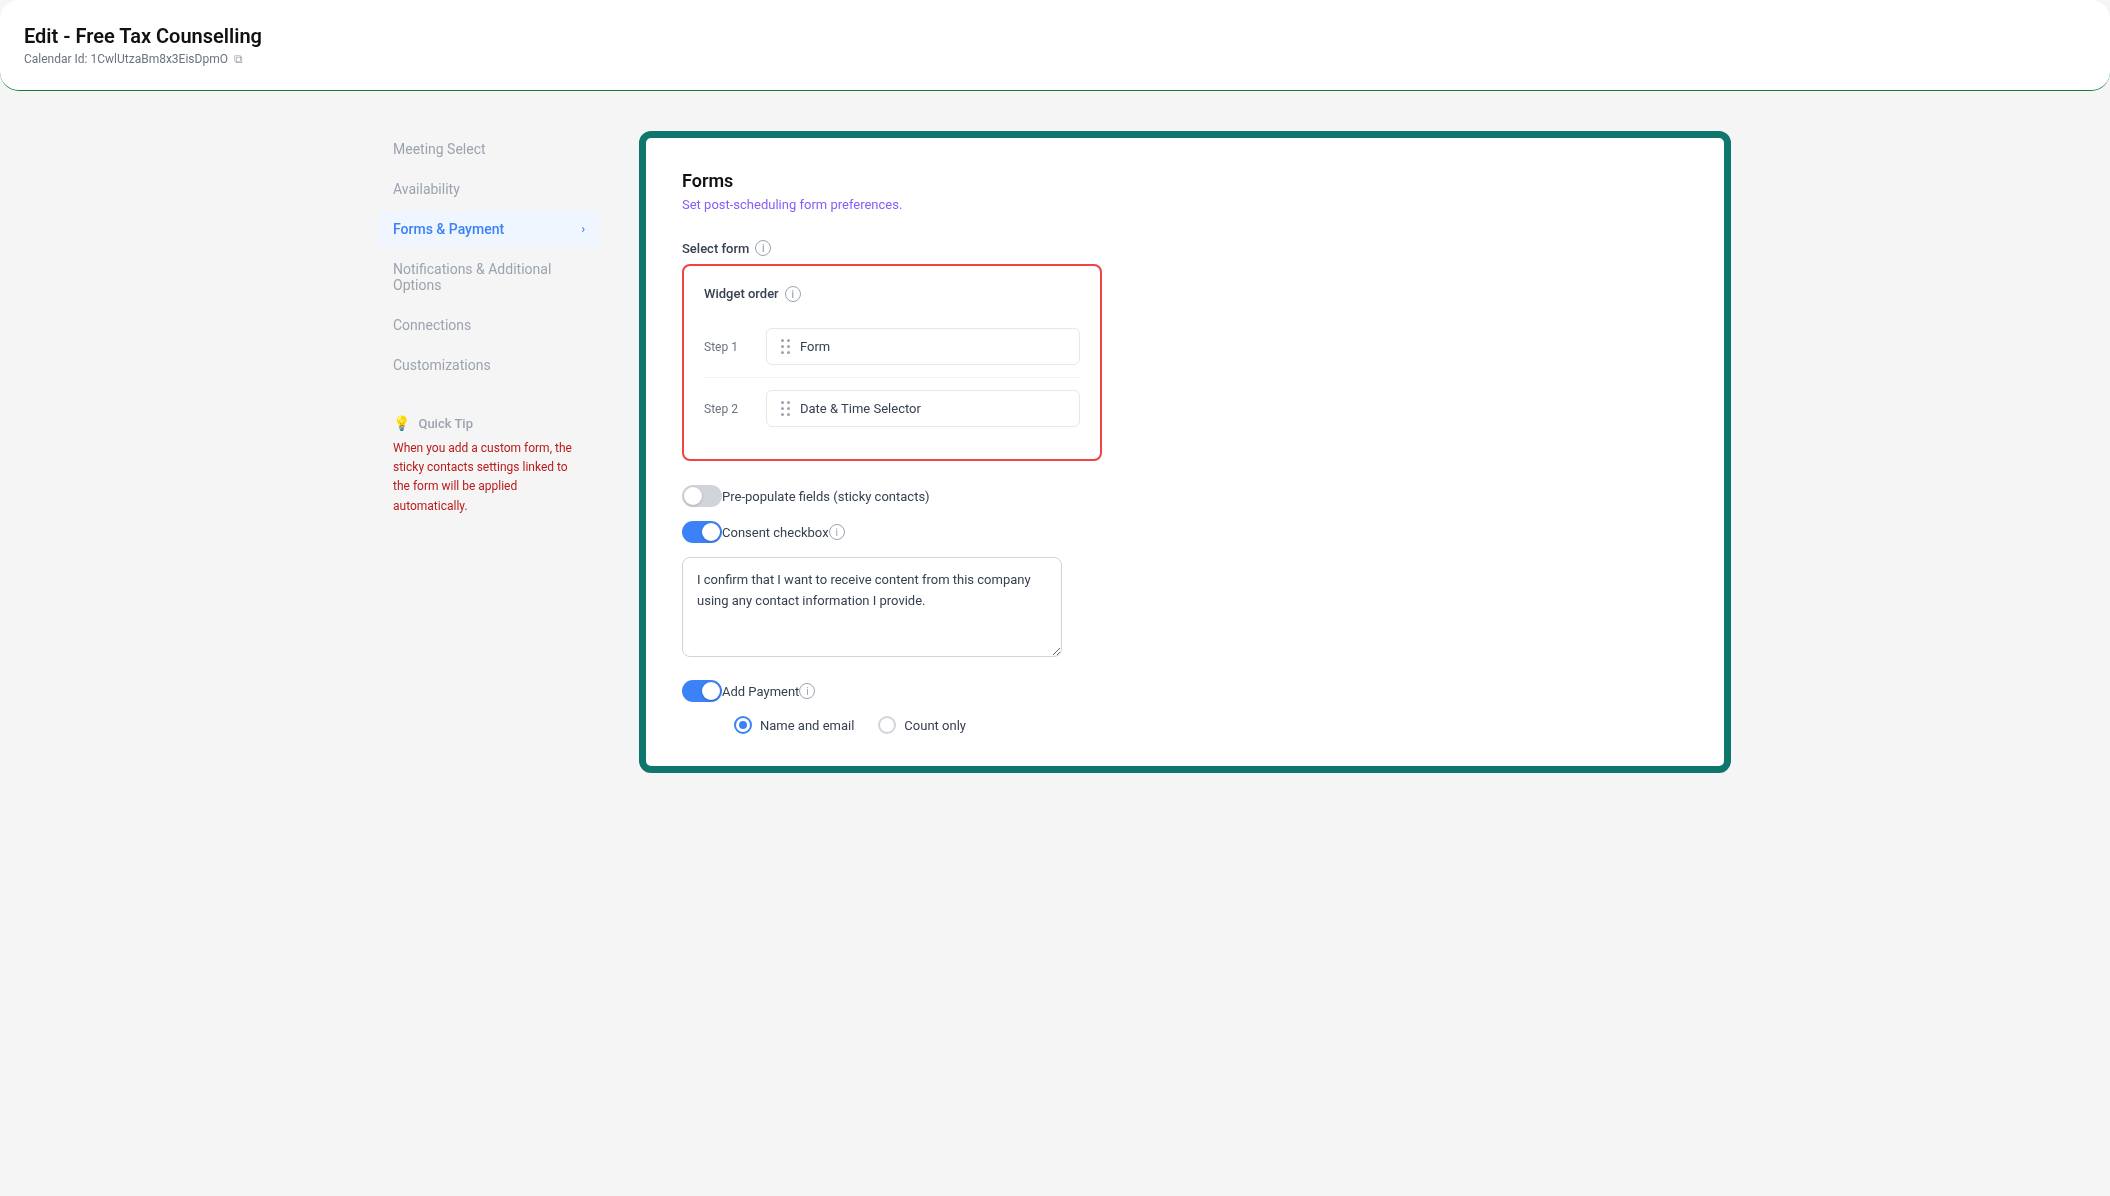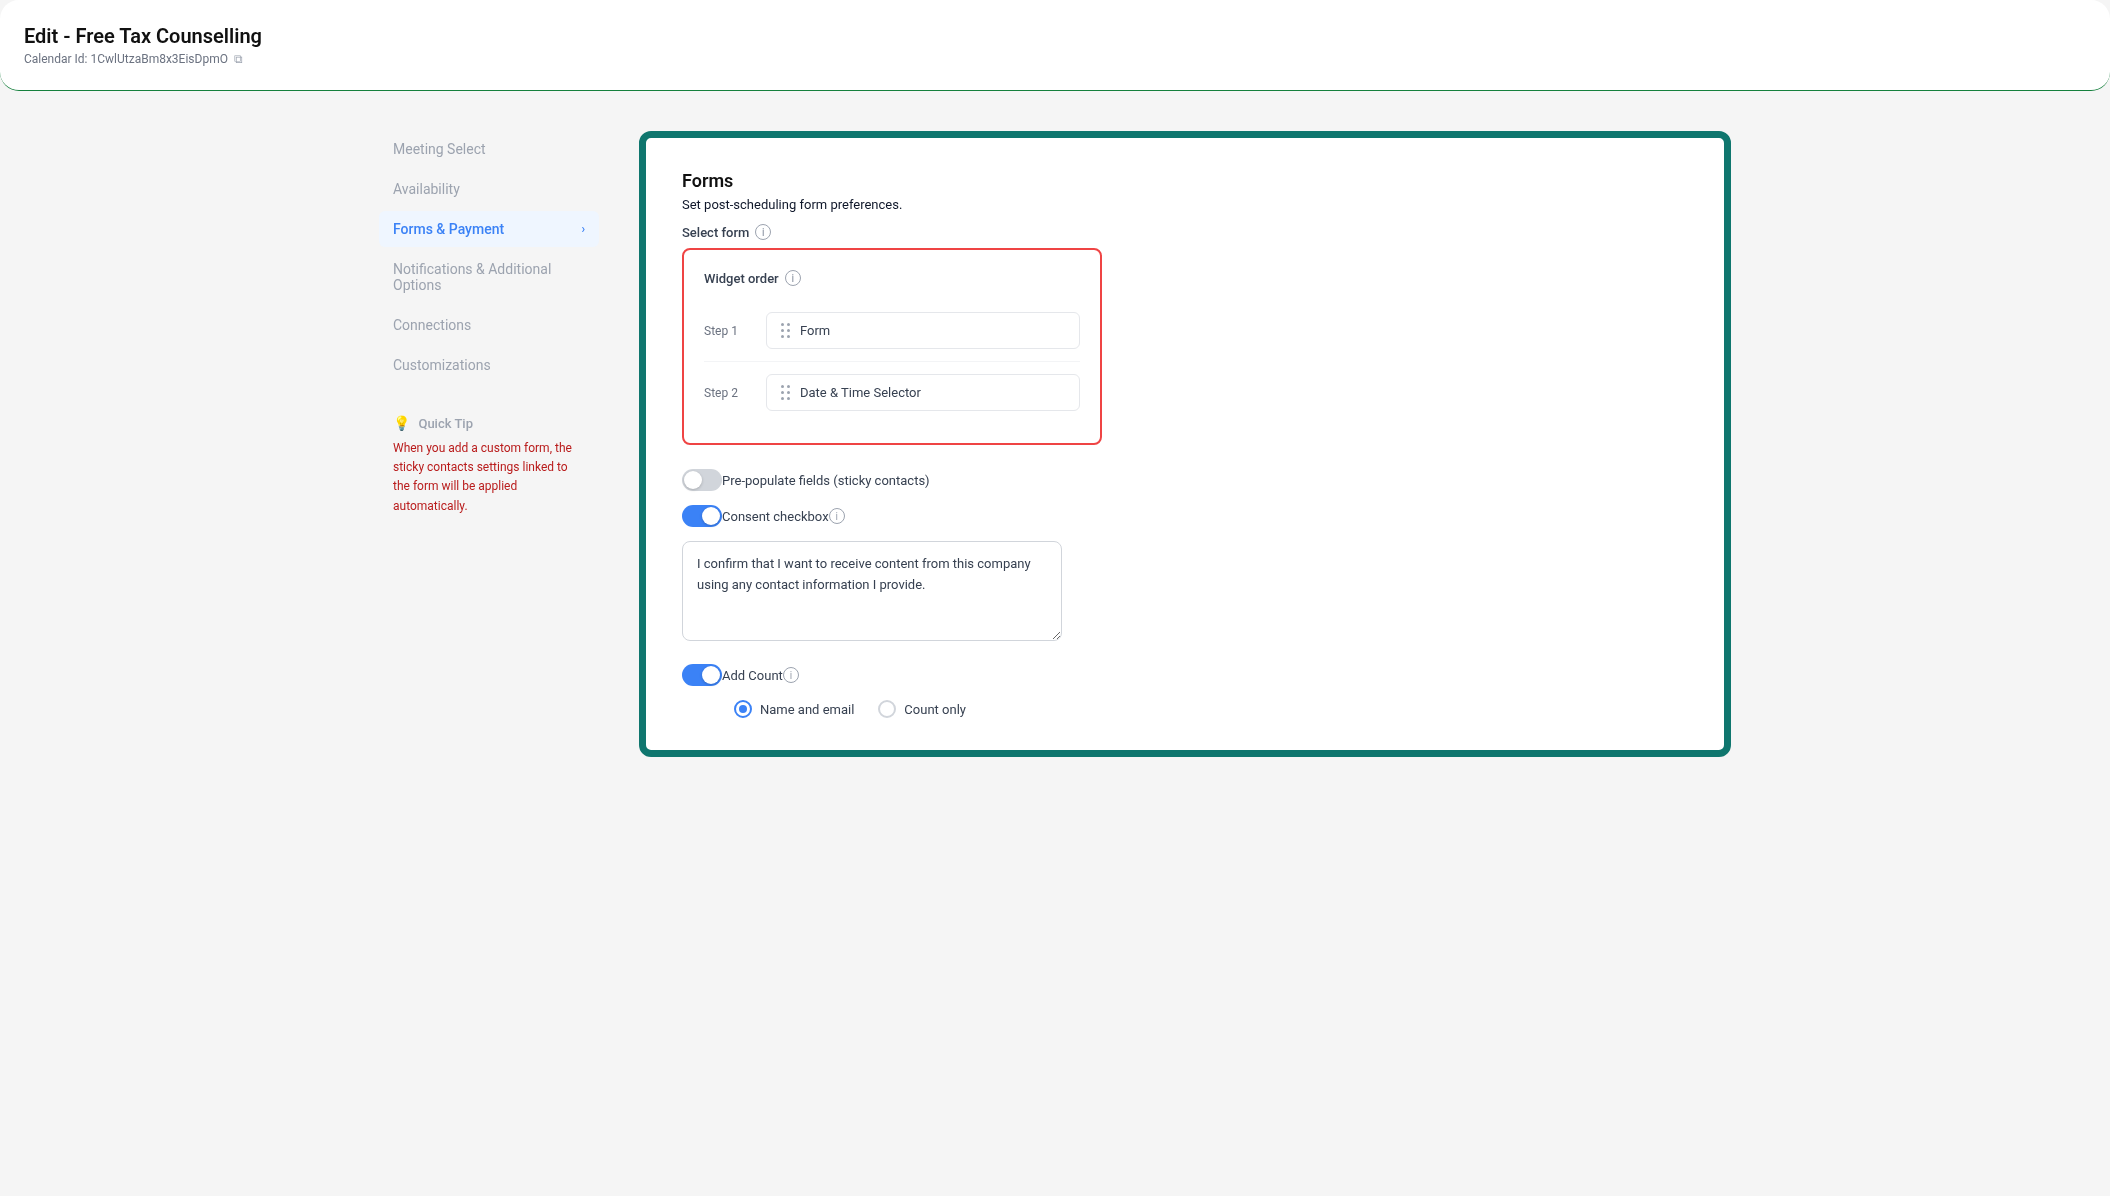--- a/index.html
+++ b/index.html
@@ -96,22 +96,22 @@
       min-height: 600px;
     }
     .section-title {
       font-size: 18px;
       font-weight: 600;
       color: #111;
       margin-bottom: 6px;
     }
     .section-desc {
       font-size: 13px;
-      color: #0f172a;
-      margin-bottom: 12px;
+      color: #8b5cf6;
+      margin-bottom: 28px;
     }
     .field-label {
       font-size: 13px;
       font-weight: 500;
       color: #374151;
       margin-bottom: 8px;
       display: flex;
       align-items: center;
       gap: 6px;
     }
@@ -150,21 +150,21 @@
       padding: 20px;
       margin-bottom: 24px;
       width: 420px;
     }
     .widget-order-header {
       font-size: 13px;
       font-weight: 500;
       color: #374151;
       margin-bottom: 14px;
       display: flex;
-      align-items: center;
+      align-items: flex-start;
       gap: 6px;
     }
     .widget-step {
       display: flex;
       align-items: center;
       gap: 14px;
       padding: 12px 0;
       border-bottom: 1px solid #f3f4f6;
     }
     .widget-step:last-child {
@@ -411,21 +411,21 @@
       <span class="toggle-label">Consent checkbox</span>
       <span class="info-icon">i</span>
     </div>
 
     <textarea class="consent-textarea" style="">I confirm that I want to receive content from this company using any contact information I provide.</textarea>
 
     <div class="toggle-row">
       <div class="toggle on">
         <div class="toggle-thumb"></div>
       </div>
-      <span class="toggle-label">Add Count</span>
+      <span class="toggle-label">Add Payment</span>
       <span class="info-icon">i</span>
     </div>
 
     <div class="radio-group">
       <div class="radio-item">
         <div class="radio-circle selected">
           <div class="radio-inner"></div>
         </div>
         <span class="radio-label">Name and email</span>
       </div>

